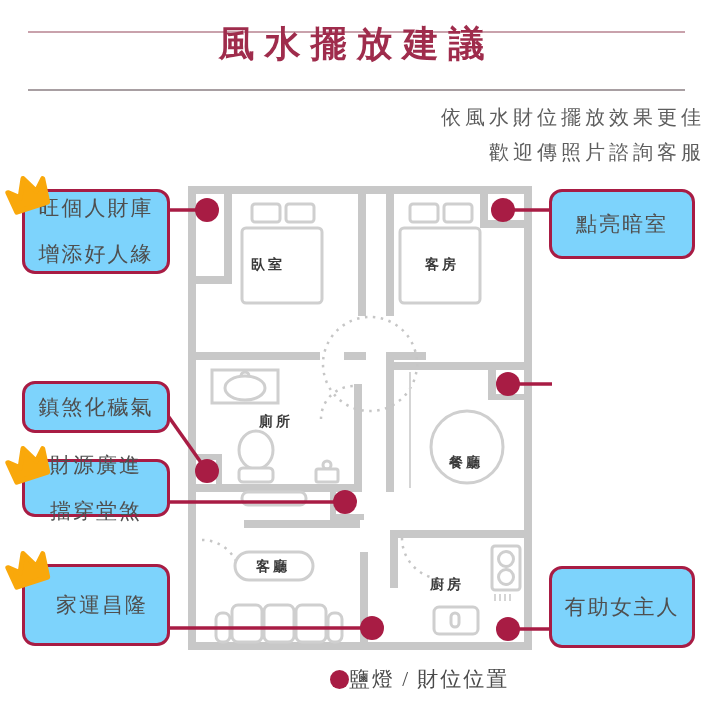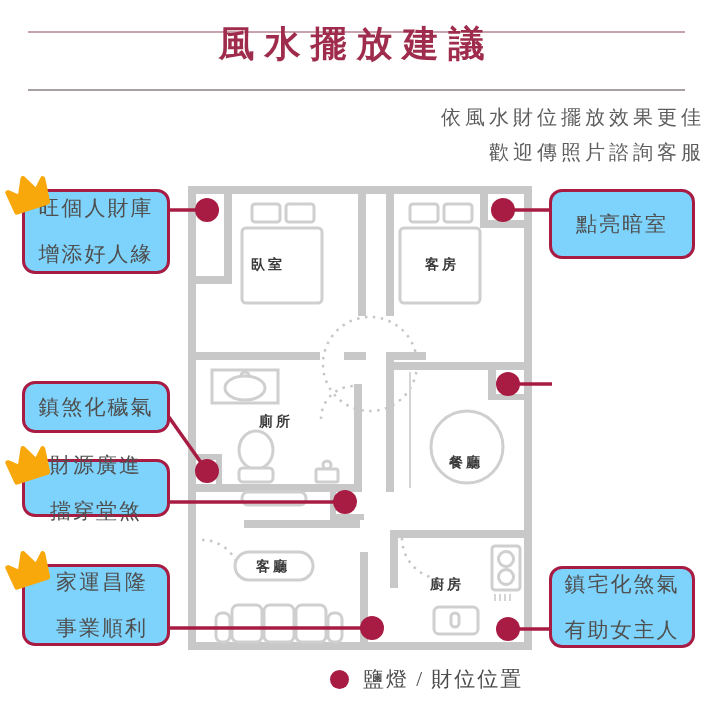--- a/index.html
+++ b/index.html
@@ -35,21 +35,21 @@
     font-size:14px;color:var(--label-gray);letter-spacing:3px;white-space:nowrap;}
 
   .callout{position:absolute;z-index:3;background:#7dd3fc;border:3.5px solid var(--accent);
     border-radius:13px;display:flex;flex-direction:column;justify-content:center;
     align-items:center;text-align:center;font-size:21px;color:#4f4f4f;
     letter-spacing:2px;line-height:33px;gap:13px;}
   .crown{position:absolute;left:-20px;top:-18px;width:46px;height:40px;
     transform:rotate(-18deg);z-index:4;}
 
   .legend{position:absolute;left:330px;top:665px;display:flex;align-items:center;
-    gap:14px;z-index:2;}
+    z-index:2;}
   .legend-dot{width:19px;height:19px;border-radius:50%;background:var(--accent);}
   .legend-label{font-size:21px;color:var(--text-gray);letter-spacing:2px;white-space:nowrap;}
 </style>
 </head>
 <body>
 
 <div class="page">
 
   <div class="rule rule-top"></div>
   <div class="title">風水擺放建議</div>
@@ -184,26 +184,24 @@
     </svg>
     <span>財源廣進</span>
     <span>擋穿堂煞</span>
   </div>
 
   <div class="callout" style="left:22px;top:564px;width:148px;height:82px;padding-left:12px;">
     <svg class="crown" viewBox="0 0 36 32">
       <path d="M5 27 L3 10 L11 17 L18 3 L25 16 L33 8 L31 27 Z" fill="var(--crown-gold)" stroke="var(--crown-gold)" stroke-width="4" stroke-linejoin="round"></path>
     </svg>
     <span>家運昌隆</span>
-    <span>事業順利</span>
   </div>
 
 
   <div class="callout" style="left:549px;top:566px;width:146px;height:82px;">
-    <span>鎮宅化煞氣</span>
     <span>有助女主人</span>
   </div>
 
   <div class="legend">
     <span class="legend-dot"></span>
     <span class="legend-label">鹽燈 / 財位位置</span>
   </div>
 
 </div>
 

